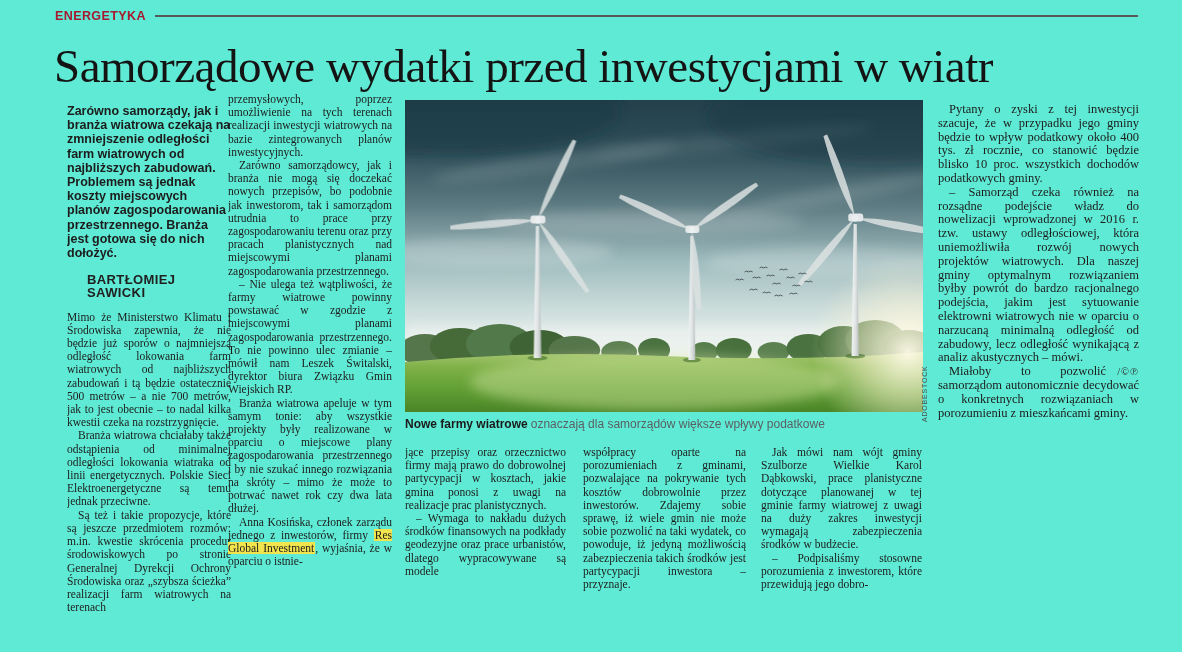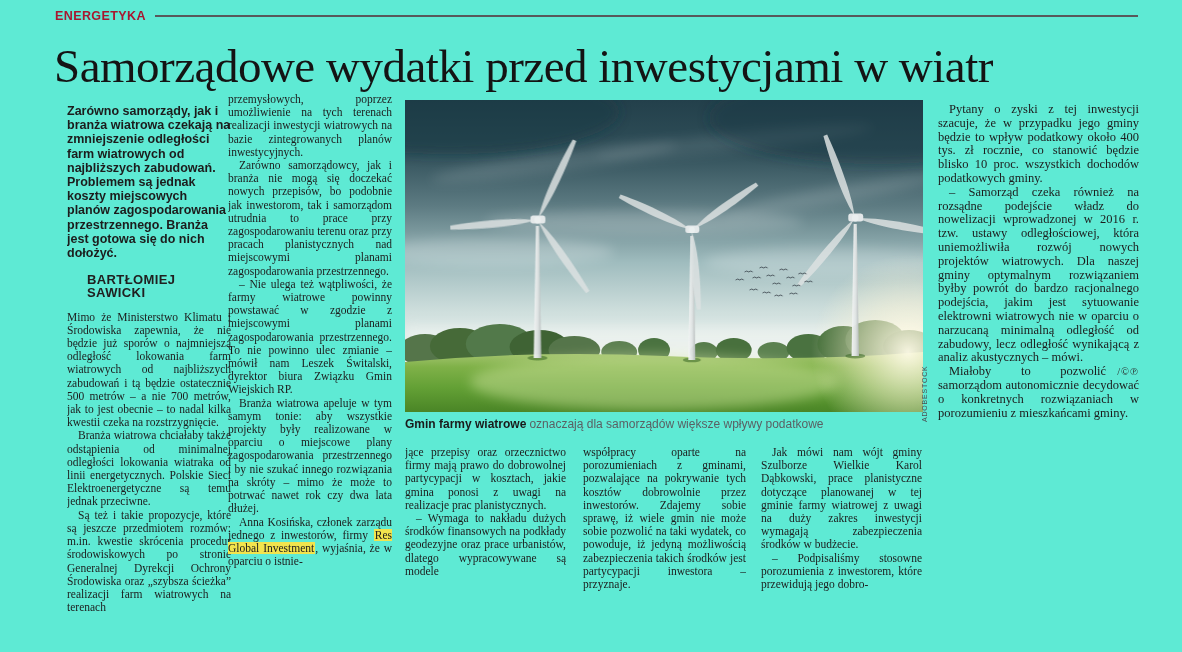--- a/index.html
+++ b/index.html
@@ -194,21 +194,21 @@
         <path d="M359,193 q2,-2 4,0 q2,-2 4,0"></path>
         <path d="M371,196 q2,-2 4,0 q2,-2 4,0"></path>
         <path d="M386,194 q2,-2 4,0 q2,-2 4,0"></path>
       </g>
     </svg>
   </figure>
 
   <div class="credit">ADOBESTOCK</div>
 
   <div class="caption">
-    <span class="cap-bold">Gmin farmy wiatrowe</span><span class="cap-rest">oznaczają dla samorządów większe wpływy podatkowe</span>
+    <span class="cap-bold">Nowe farmy wiatrowe</span><span class="cap-rest">oznaczają dla samorządów większe wpływy podatkowe</span>
   </div>
 
   <div class="col col3">
     <p class="body">jące przepisy oraz orzecznictwo firmy mają prawo do dobrowolnej partycypacji w kosztach, jakie gmina ponosi z uwagi na realizacje prac planistycznych.</p>
     <p class="body indent">– Wymaga to nakładu dużych środków finansowych na podkłady geodezyjne oraz prace urbanistów, dlatego wypracowywane są modele</p>
   </div>
 
   <div class="col col4">
     <p class="body">współpracy oparte na porozumieniach z gminami, pozwalające na pokrywanie tych kosztów dobrowolnie przez inwestorów. Zdajemy sobie sprawę, iż wiele gmin nie może sobie pozwolić na taki wydatek, co powoduje, iż jedyną możliwością zabezpieczenia takich środków jest partycypacji inwestora – przyznaje.</p>
   </div>

